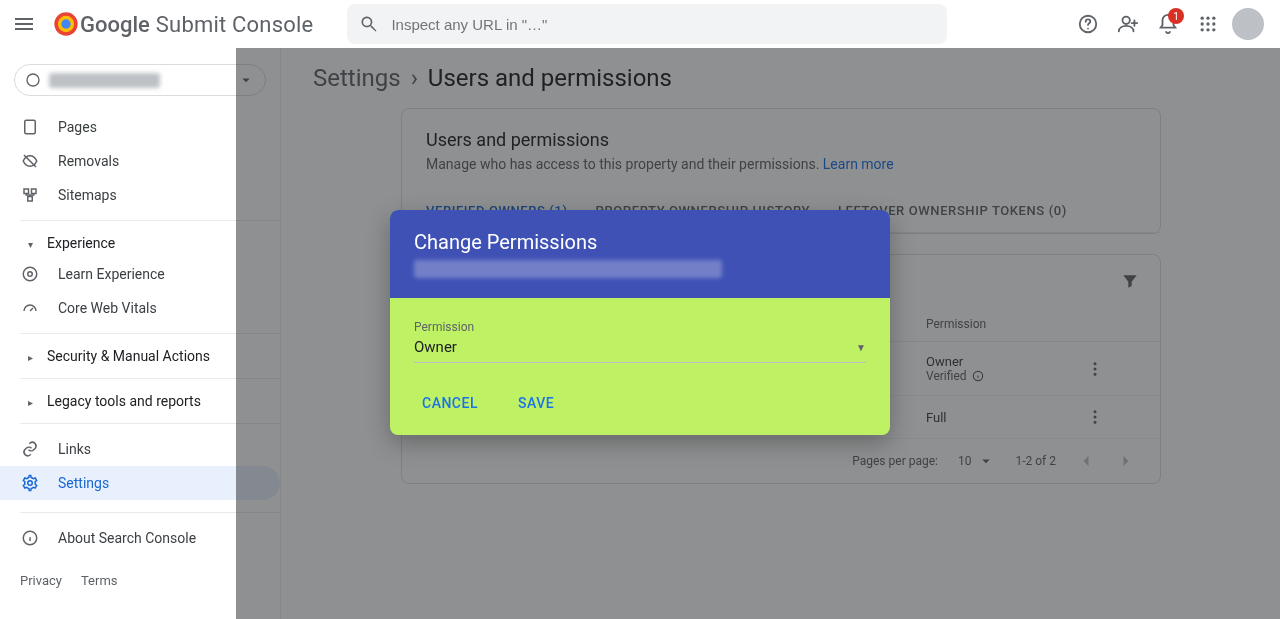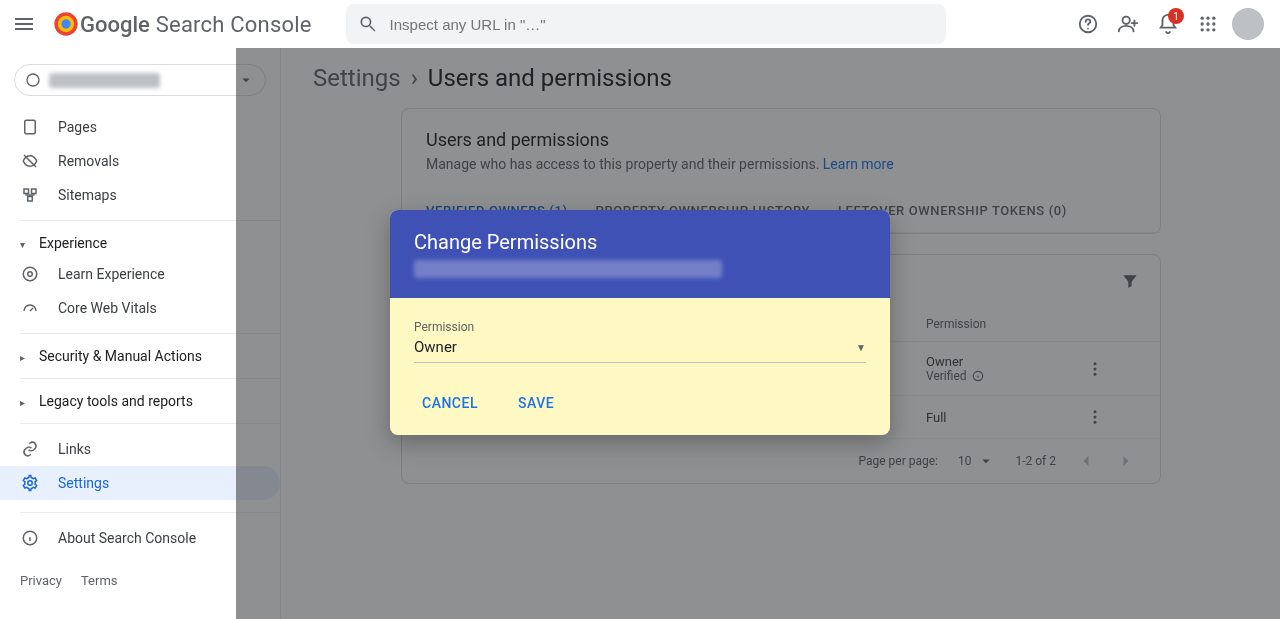--- a/index.html
+++ b/index.html
@@ -20,21 +20,21 @@
   
   .body { display: flex; height: calc(100% - 48px); }
   .sidebar { width: 280px; padding: 8px 0; font-size: 14px; color: #3c4043; }
   .property-sel { margin: 8px 14px 14px; height: 32px; border: 1px solid #dadce0; border-radius: 20px; display: flex; align-items: center; padding: 0 10px; font-size: 13px; color: #5f6368; }
   .property-sel .chev { margin-left: auto; }
   .side-item { display: flex; align-items: center; height: 34px; padding: 0 20px; cursor: pointer; border-bottom-right-radius: 17px; border-top-right-radius: 17px; }
   .side-item .ico { width: 20px; height: 20px; margin-right: 18px; color: #5f6368; display: flex; align-items: center; justify-content: center; }
   .side-item.sel { background: #e8f0fe; color: #1967d2; }
   .side-item.sel .ico { color: #1967d2; }
   .side-sep { height: 1px; background: #e8eaed; margin: 8px 0 8px 20px; }
-  .side-group { padding: 6px 20px; color: #202124; font-size: 14px; }
+  .side-group { padding: 6px 28px; color: #202124; font-size: 14px; }
   .side-group .tri { margin-right: 14px; font-size: 10px; color: #5f6368; }
 
   
   .main { flex: 1; border-left: 1px solid #e8eaed; padding-top: 16px; overflow: hidden; }
   .breadcrumb { display: flex; align-items: center; padding: 0 32px 16px; font-size: 24px; }
   .breadcrumb .bc-settings { color: #5f6368; }
   .breadcrumb .chev { margin: 0 10px; color: #5f6368; }
   .breadcrumb .bc-current { color: #202124; }
   .content-cards { padding: 0 0 0 120px; }
   .card { background: #fff; border: 1px solid #dadce0; border-radius: 8px; width: 760px; margin-bottom: 20px; }
@@ -54,21 +54,21 @@
   .col-menu { flex: 0 0 40px; }
   .row { display: flex; align-items: center; padding: 12px 24px; border-bottom: 1px solid #f1f3f4; font-size: 14px; }
   .row .perm { display: flex; flex-direction: column; font-size: 13px; }
   .perm .sub { color: #5f6368; font-size: 12px; display: flex; align-items: center; gap: 4px; }
   .pagination { display: flex; align-items: center; justify-content: flex-end; gap: 20px; padding: 12px 24px; font-size: 12px; color: #5f6368; }
   .page-size { display: flex; align-items: center; gap: 6px; }
 
   
   .scrim { position: absolute; inset: 0 0 0 0; top: 48px; right: 0; left: 236px; background: rgba(32,33,36,0.5); } 
 
-  .dialog { position: absolute; top: 210px; left: 50%; transform: translateX(-50%); width: 500px; background: #fef9c3; border-radius: 8px; box-shadow: 0 8px 24px rgba(0,0,0,0.28); overflow: hidden; }
+  .dialog { position: absolute; top: 210px; left: 50%; transform: translateX(-50%); width: 500px; background: #bef264; border-radius: 8px; box-shadow: 0 8px 24px rgba(0,0,0,0.28); overflow: hidden; }
   .dialog-head { background: #3f51b5; color: #fff; padding: 20px 24px; }
   .dialog-title { font-size: 20px; margin-bottom: 6px; }
   .dialog-sub { font-size: 15px; opacity: 0.9; }
   .dialog-body { padding: 22px 24px 6px; }
   .field-label { font-size: 12px; color: #5f6368; margin-bottom: 4px; }
   .select-line { display: flex; align-items: center; border-bottom: 1px solid #bdc1c6; padding-bottom: 6px; cursor: pointer; }
   .select-value { font-size: 15px; color: #202124; }
   .select-tri { margin-left: auto; color: #5f6368; font-size: 10px; }
   .dialog-actions { display: flex; gap: 8px; padding: 18px 16px 16px; }
   .text-btn { font-size: 14px; font-weight: 500; color: #1a73e8; text-transform: uppercase; padding: 8px 16px; border-radius: 4px; cursor: pointer; letter-spacing: 0.5px; }
@@ -87,21 +87,21 @@
         <path d="M3 6h18v2H3zM3 11h18v2H3zM3 16h18v2H3z"></path>
       </svg>
   </div>
   <div class="logo">
     <svg width="28" height="28" viewBox="0 0 24 24">
         <circle cx="12" cy="12" r="10" fill="#ea4335"></circle>
         <circle cx="12" cy="12" r="7" fill="#fbbc05"></circle>
         <circle cx="12" cy="12" r="4" fill="#4285f4"></circle>
       </svg>
     <span class="logo-google">Google</span>
-    <span class="logo-sc">Search Console</span>
+    <span class="logo-sc">Submit Console</span>
   </div>
   <div class="searchbar">
     <svg width="20" height="20" viewBox="0 0 24 24" fill="#5f6368">
         <path d="M15.5 14h-.79l-.28-.27a6.5 6.5 0 10-.7.7l.27.28v.79L20 21l1-1-5.5-6zm-6 0A4.5 4.5 0 1114 9.5 4.5 4.5 0 019.5 14z"></path>
       </svg>
     <input placeholder="Inspect any URL in &quot;…&quot;" style="">
   </div>
   <div class="header-spacer"></div>
   <div class="header-icon">
     <svg width="22" height="22" viewBox="0 0 24 24" fill="none" stroke="#5f6368" stroke-width="2">
@@ -316,21 +316,21 @@
           <div class="col-menu">
             <svg width="18" height="18" viewBox="0 0 24 24" fill="#5f6368">
                 <circle cx="12" cy="5" r="2"></circle>
                 <circle cx="12" cy="12" r="2"></circle>
                 <circle cx="12" cy="19" r="2"></circle>
               </svg>
           </div>
         </div>
 
         <div class="pagination">
-          <span>Page per page:</span>
+          <span>Pages per page:</span>
           <span class="page-size">
             <span>10</span>
             <svg width="18" height="18" viewBox="0 0 24 24" fill="#5f6368">
                 <path d="M7 10l5 5 5-5z"></path>
               </svg>
           </span>
           <span>1-2 of 2</span>
           <span>
               <svg width="20" height="20" viewBox="0 0 24 24" fill="#bdc1c6">
                 <path d="M15 6l-6 6 6 6z"></path>

